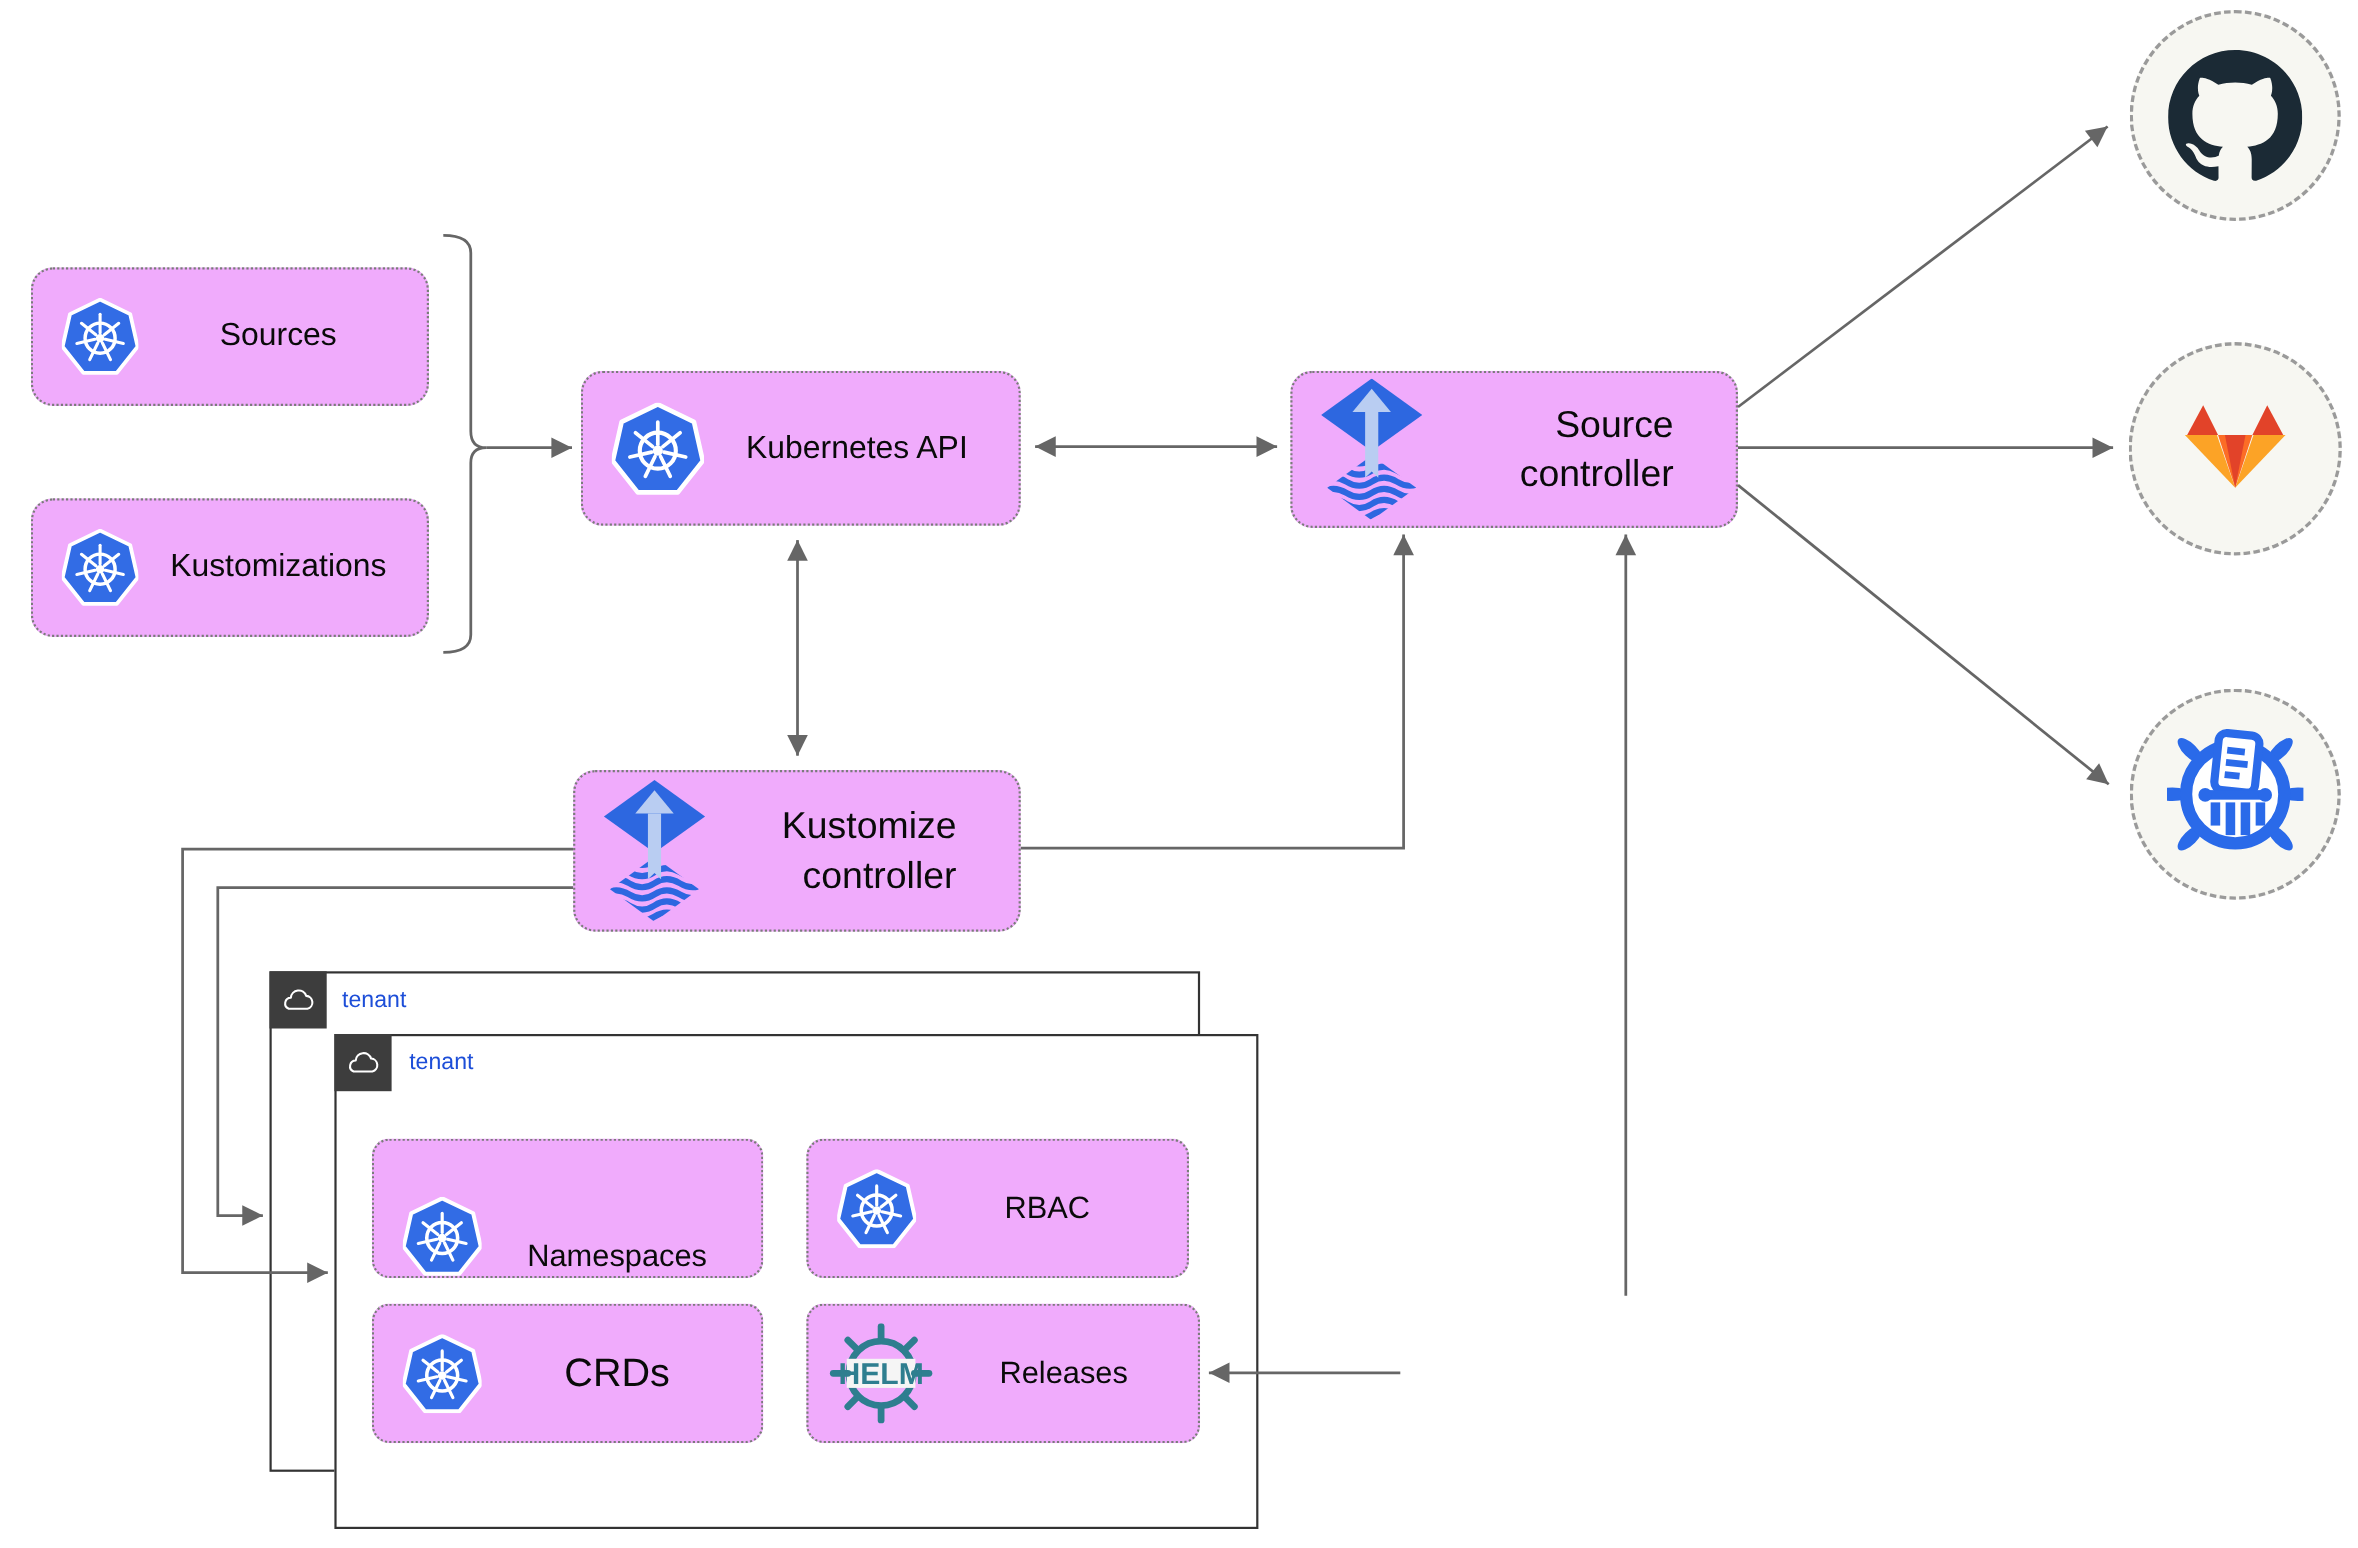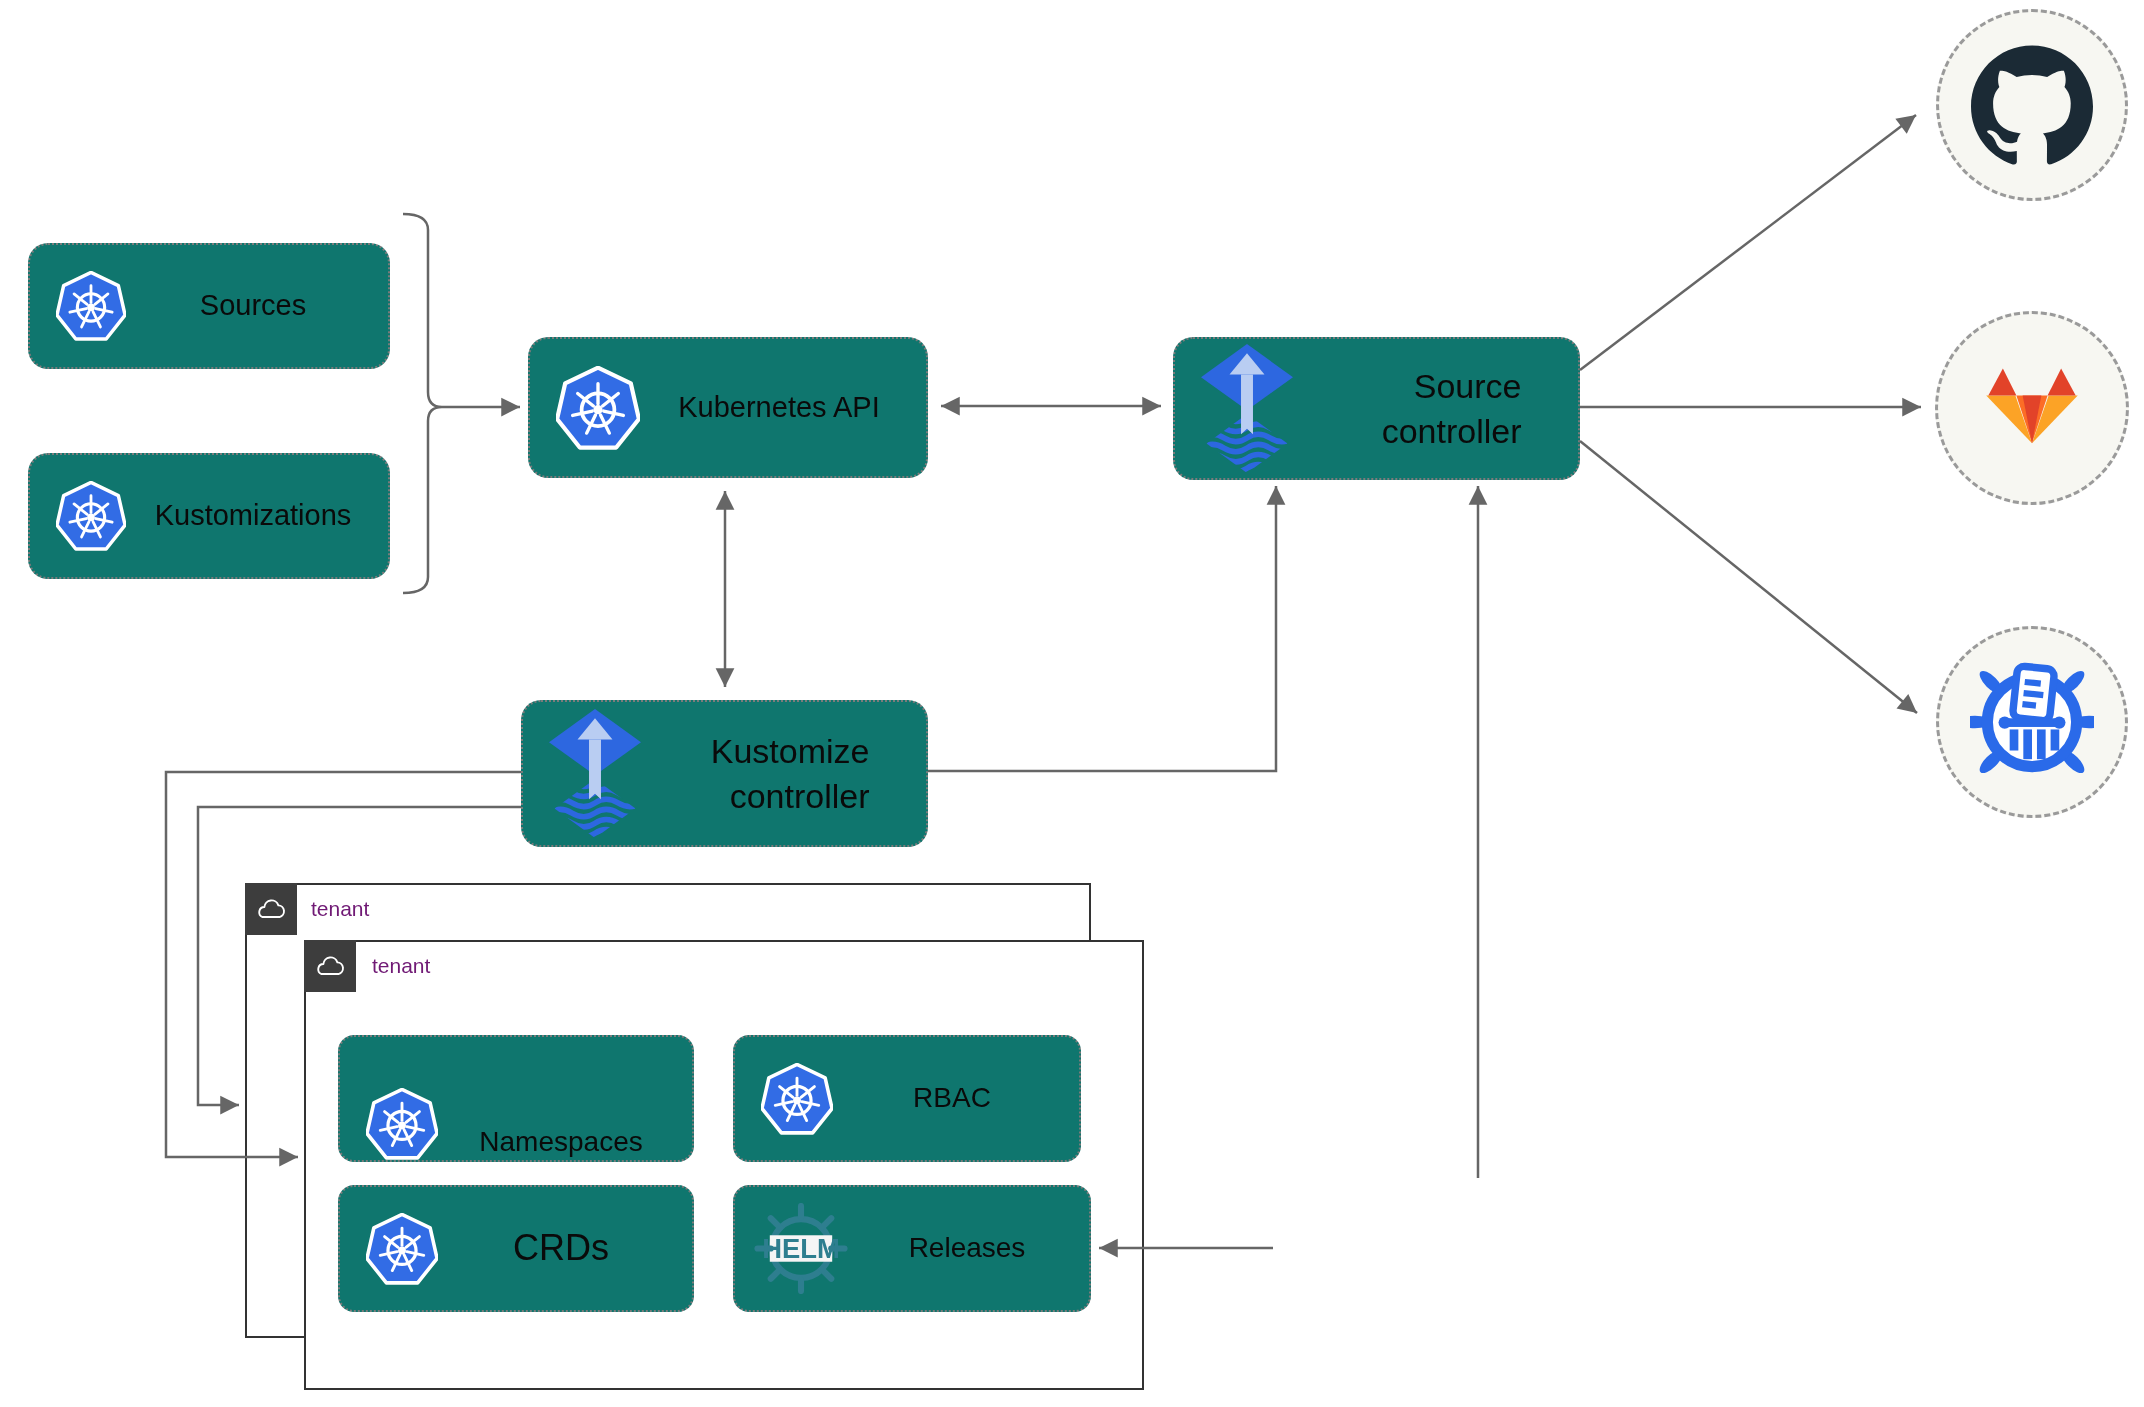--- a/index.html
+++ b/index.html
@@ -1,37 +1,37 @@
 <!DOCTYPE html>
 <html><head>
 <meta charset="utf-8">
 <style>
   * { margin:0; padding:0; box-sizing:border-box; }
   html,body { background:#ffffff; font-family:"Liberation Sans", sans-serif; }
   #canvas { position:relative; width:2144px; height:1407px; background:#ffffff; overflow:hidden; }
 
   .node {
-    position:absolute; background:#0f766e;
+    position:absolute; background:#f0abfc;
     border:2px dotted #7b7b7b; border-radius:20px;
     display:flex; align-items:center; padding:0 16px 0 26px; gap:8px;
   }
   .node .label { flex:1; text-align:center; font-size:29px; color:#0a0a0a; line-height:1.3; }
   .node .label-wrap { flex:1; display:flex; justify-content:center; }
   .node .label-wrap .label2 { width:180px; text-align:right; font-size:34px; color:#0a0a0a; line-height:1.3; }
 
   .ext {
     position:absolute; border-radius:50%;
     border:3px dashed #9a9a9a; background:#f7f7f2;
     display:flex; align-items:center; justify-content:center;
   }
 
   .tenant { position:absolute; background:#ffffff; border:2px solid #333333; }
   .tenant-tab { position:absolute; width:52px; height:52px; background:#3d3d3d;
     display:flex; align-items:center; justify-content:center; }
-  .tenant-label { position:absolute; font-size:21px; color:#701a75; display:flex; align-items:center; height:52px; }
+  .tenant-label { position:absolute; font-size:21px; color:#1d4ed8; display:flex; align-items:center; height:52px; }
 
   svg.overlay { position:absolute; left:0; top:0; pointer-events:none; }
 </style>
 </head>
 <body>
 
 <div id="canvas">
 
   <svg width="0" height="0" style="position:absolute">
     <defs>

